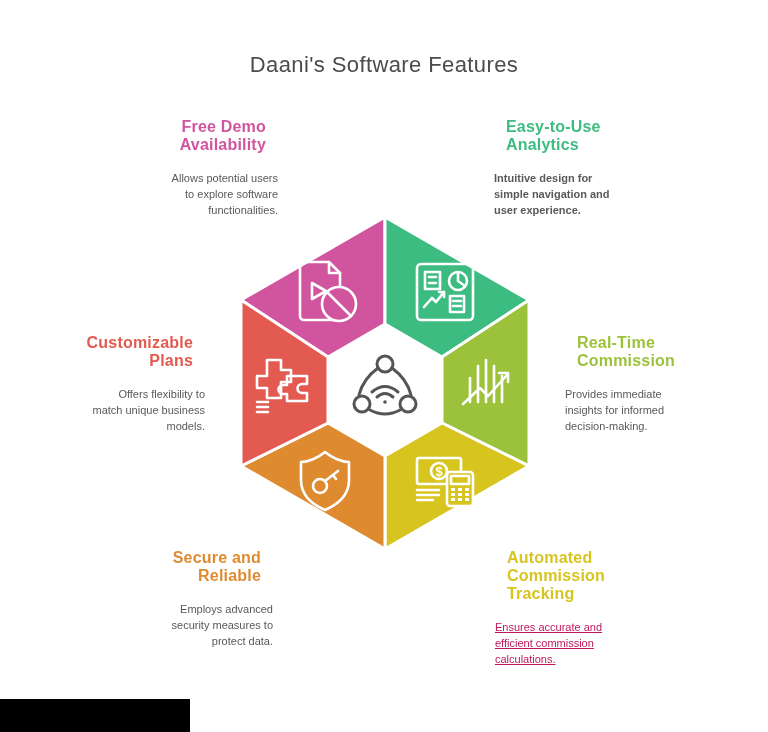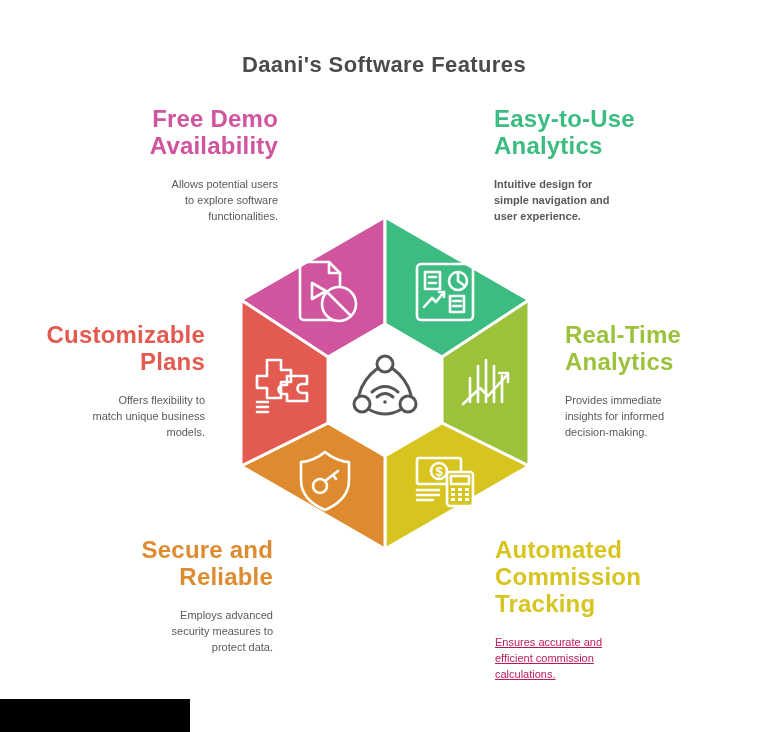--- a/index.html
+++ b/index.html
@@ -3,26 +3,26 @@
 <meta charset="utf-8">
 <style>
   html,body{margin:0;padding:0;}
   body{
     width:768px;height:732px;position:relative;overflow:hidden;
     background:#ffffff;
     font-family:"Liberation Sans", sans-serif;
   }
   .page-title{
     position:absolute;left:0;right:0;top:52px;
-    text-align:center;font-size:22px;font-weight:bold;letter-spacing:.4px;
+    text-align:center;font-size:22px;font-weight:normal;letter-spacing:.4px;
   }
   svg.hexart{position:absolute;left:0;top:0;}
   .block{position:absolute;}
   .block h2{
-    margin:0;font-size:24px;font-weight:bold;line-height:1.12;
+    margin:12px;font-size:16px;font-weight:bold;line-height:1.12;
     letter-spacing:.2px;white-space:pre-line;
   }
   .block p{
     margin:17px 0 0;font-size:11px;line-height:1.45;white-space:pre-line;
   }
   .align-right{text-align:right;}
   .align-left{text-align:left;}
   .footer-bar{position:absolute;left:0;top:699px;width:190px;height:33px;}
 </style>
 </head>
@@ -113,21 +113,21 @@
 <div class="block align-left" style="top:106px; left:494px; width:190px;">
   <h2 style="color: rgb(61, 188, 129);">Easy-to-Use
 Analytics</h2>
   <p style="color: rgb(88, 89, 91); font-weight: bold;">Intuitive design for
 simple navigation and
 user experience.</p>
 </div>
 
 <div class="block align-left" style="top:322px; left:565px; width:195px;">
   <h2 style="color: rgb(156, 194, 60);">Real-Time
-Analytics</h2>
+Commission</h2>
   <p style="color: rgb(88, 89, 91);">Provides immediate
 insights for informed
 decision-making.</p>
 </div>
 
 <div class="block align-right" style="top:322px; right:563px; width:180px;">
   <h2 style="color: rgb(226, 90, 80);">Customizable
 Plans</h2>
   <p style="color: rgb(88, 89, 91);">Offers flexibility to
 match unique business

